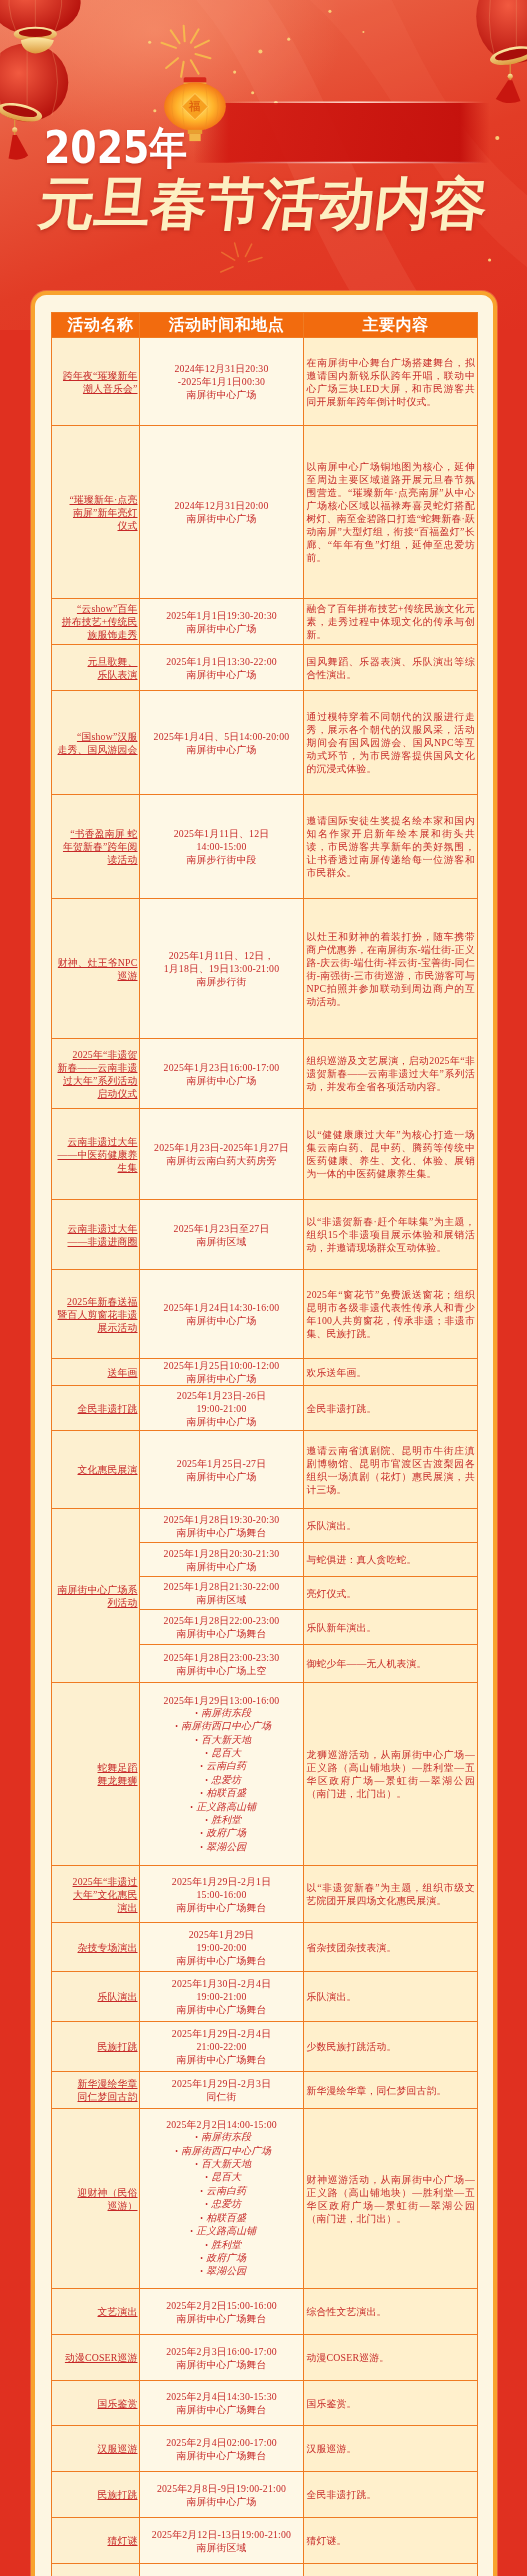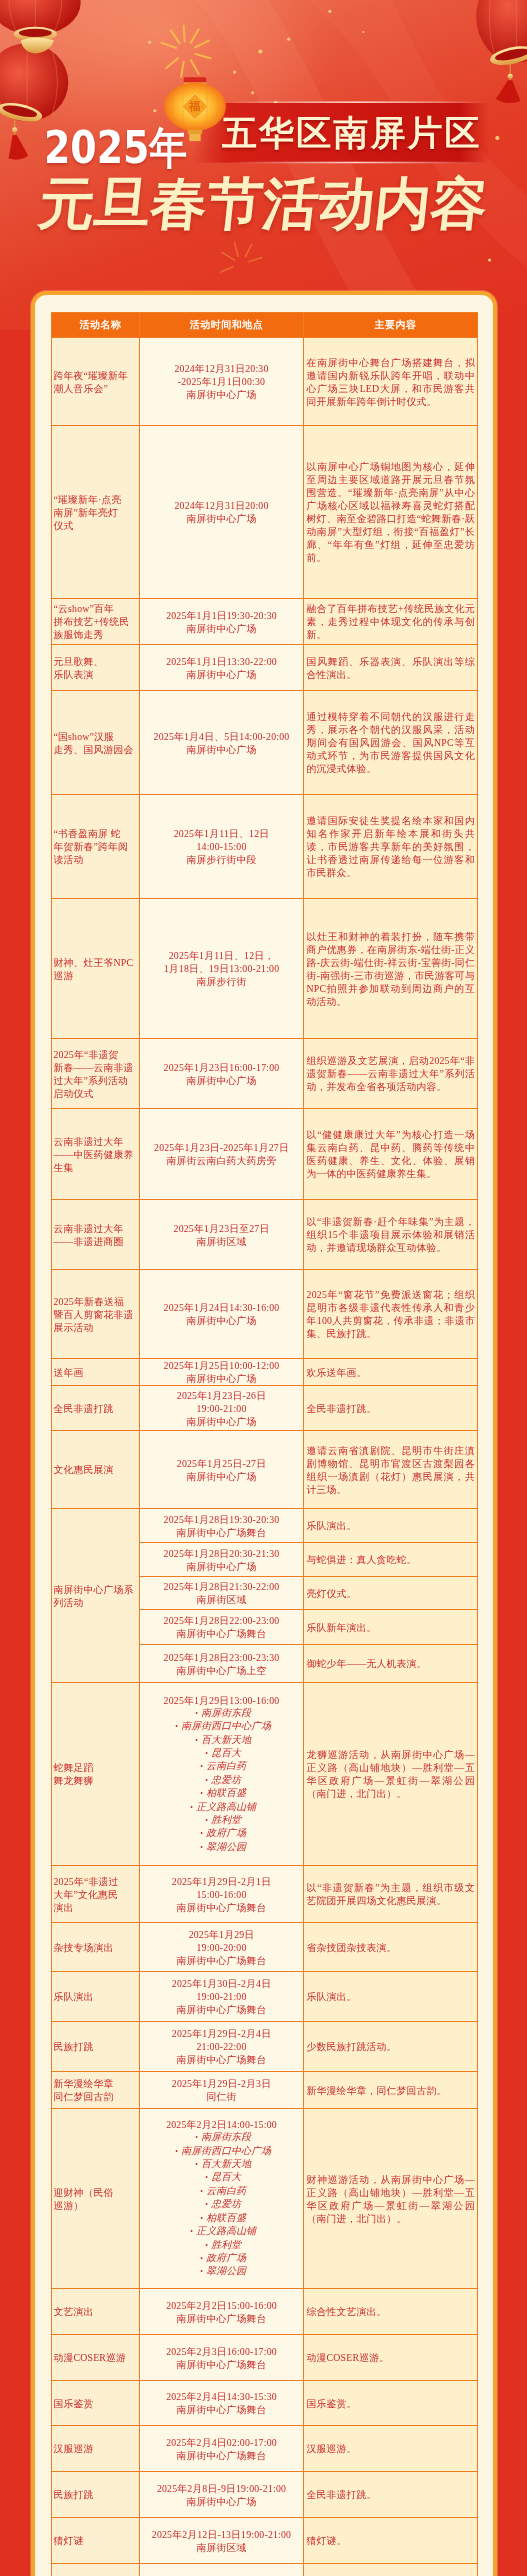--- a/index.html
+++ b/index.html
@@ -49,33 +49,33 @@
     box-sizing:border-box;border:4.1px solid var(--card-border);
     border-radius:15.5px;background:var(--cream);
     box-shadow:0 0 0 1px rgba(255,190,110,.35);
   }
   table.acts{
     position:absolute;left:51px;top:312px;width:426px;
     border-collapse:collapse;table-layout:fixed;
   }
   table.acts th{
     height:22px;background:var(--header-orange);color:#fff;
-    font-size:10px;font-weight:bold;letter-spacing:0.5px;
+    font-size:16px;font-weight:bold;letter-spacing:0.5px;
     border:1px solid var(--grid);
     font-family:"DejaVu Sans","Liberation Sans",sans-serif;
     padding-left:11px;
   }
   table.acts th + th{border-left:1px solid #f9b04a;}
   table.acts td{
     border:1px solid var(--grid);color:var(--text-red);
     font-size:9.8px;line-height:13px;vertical-align:middle;
     font-family:"Liberation Serif","DejaVu Serif",serif;
     letter-spacing:0.2px;
   }
-  td.c-name{background:var(--name-bg);text-align:left;padding:0 1.5px;white-space:pre-line;}
+  td.c-name{background:var(--name-bg);text-align:right;padding:0 1.5px;white-space:pre-line;text-decoration:underline;}
   td.c-time{background:var(--time-bg);text-align:center;padding:0 1px;}
   td.c-time .line{white-space:nowrap;}
   td.c-time .route{line-height:12.4px;white-space:nowrap;font-style:italic;}
   td.c-time .bullet{display:inline-block;width:9.3px;text-align:center;font-size:7.2px;}
   td.c-content{background:var(--content-bg);text-align:justify;padding:0 2.1px 0 2.6px;}
 </style>
 </head>
 <body>
 
 <div class="hero">
@@ -181,21 +181,20 @@
       <rect x="356" y="160" width="44" height="3" fill="#f0b040"></rect>
       <ellipse cx="378" cy="207" rx="60" ry="47" fill="url(#lc)"></ellipse>
       <path d="M340,172 Q326,207 340,242 M358,162 Q350,207 358,252 M398,162 Q406,207 398,252 M416,172 Q430,207 416,242" stroke="#e88a20" stroke-width="1.2" fill="none" opacity=".55"></path>
       <rect x="360" y="189" width="36" height="36" transform="rotate(45 378 207)" fill="#f7a020" stroke="#ffd46a" stroke-width="1.5"></rect>
       <rect x="364" y="252" width="28" height="8" fill="#e8a030"></rect>
       <rect x="367" y="260" width="22" height="14" fill="#f2b648"></rect>
     </g>
   </svg>
 
   <span class="lantern-char">福</span>
-  <div class="t-sub">五华区南屏片区</div>
   <div class="t-year">2025年</div>
   <div class="t-main">元旦春节活动内容</div>
 </div>
 
 <div class="card"></div>
 
 <table class="acts">
   <colgroup>
       <col style="width:88px">
       <col style="width:164px">

